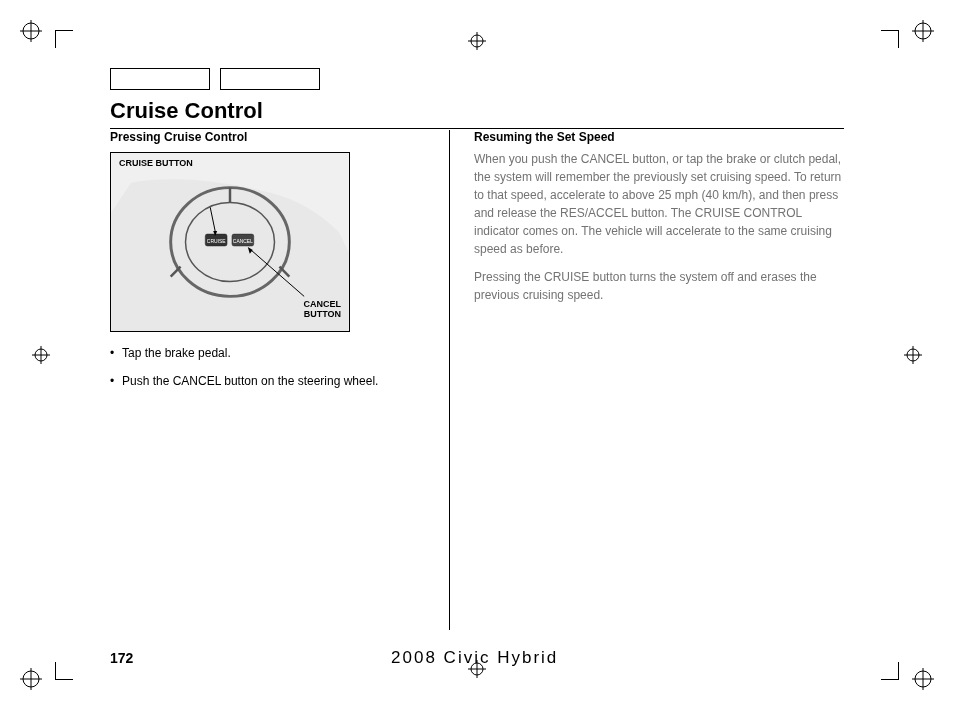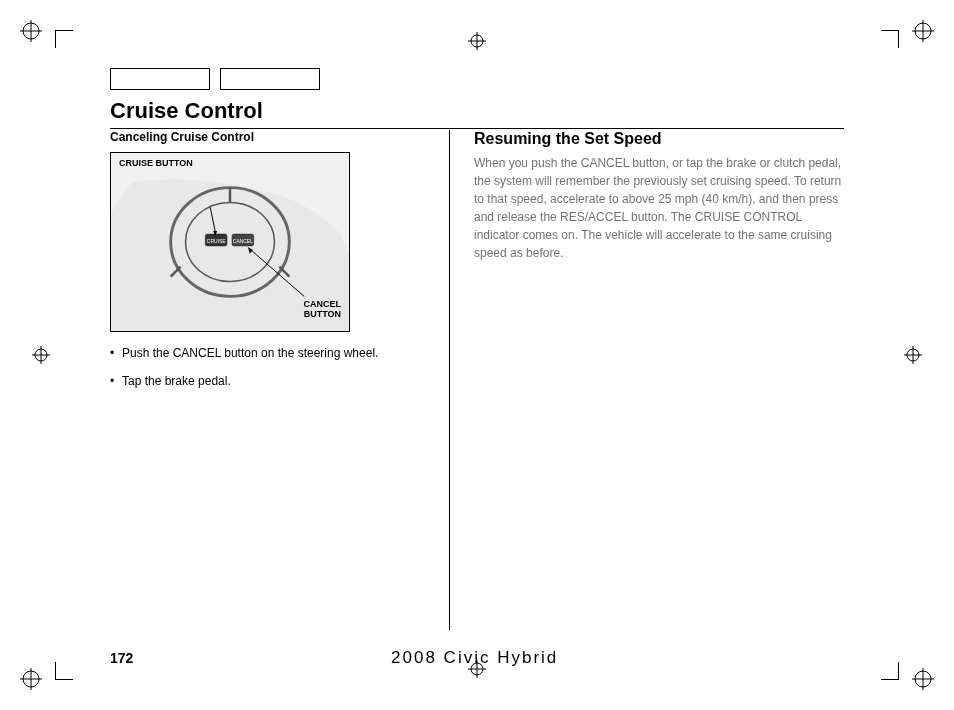--- a/index.html
+++ b/index.html
@@ -145,21 +145,21 @@
     }
     .bullet-list li::before {
       content: '•';
       position: absolute;
       left: 0;
       top: 0;
     }
 
     
     .right-section-title {
-      font-size: 16px;
+      font-size: 12px;
       font-weight: bold;
       font-family: Arial, sans-serif;
       margin-bottom: 6px;
     }
 
     
     .footer {
       position: absolute;
       bottom: 42px;
       left: 110px;
@@ -289,21 +289,21 @@
     <div class="tab-box"></div>
   </div>
 
   <div class="page-title-section">
     <h1 class="page-title">Cruise Control</h1>
   </div>
 
   <div class="content">
 
     <div class="left-col">
-      <div class="section-title">Canceling Cruise Control</div>
+      <div class="section-title">Pressing Cruise Control</div>
 
       <div class="diagram-box">
         <div class="diagram-label-top">CRUISE BUTTON</div>
         
         <svg class="diagram-svg" viewBox="0 0 240 180">
 
           <rect x="0" y="0" width="240" height="180" fill="#f0f0f0"></rect>
 
           <path d="M 20 30 Q 80 20 160 40 Q 200 50 230 80 L 240 100 L 240 180 L 0 180 L 0 60 Z" fill="#e8e8e8" stroke="none"></path>
 
@@ -326,31 +326,32 @@
           <polygon points="138,95 143,98 140,102" fill="#000"></polygon>
         </svg>
         <div class="diagram-label-bottom-right">
           <span style="font-size:9px;font-weight:bold;font-family:Arial,sans-serif;">CANCEL<br>BUTTON</span>
         </div>
       </div>
 
 
       <ul class="bullet-list">
         <li>
-          <span>Push the CANCEL button on the steering wheel.</span>
+          <span>Tap the brake pedal.</span>
         </li>
         <li>
-          <span>Tap the brake pedal.</span>
+          <span>Push the CANCEL button on the steering wheel.</span>
         </li>
       </ul>
     </div>
 
     <div class="right-col">
       <div class="right-section-title">Resuming the Set Speed</div>
       <p class="body-text">When you push the CANCEL button, or tap the brake or clutch pedal, the system will remember the previously set cruising speed. To return to that speed, accelerate to above 25 mph (40 km/h), and then press and release the RES/ACCEL button. The CRUISE CONTROL indicator comes on. The vehicle will accelerate to the same cruising speed as before.</p>
+      <p class="body-text">Pressing the CRUISE button turns the system off and erases the previous cruising speed.</p>
     </div>
 
   </div>
 
   <div class="footer">
     <span class="page-number">172</span>
     <span class="footer-center">2008  Civic  Hybrid</span>
     <span style="width:40px;display:inline-block;"></span>
   </div>
 

